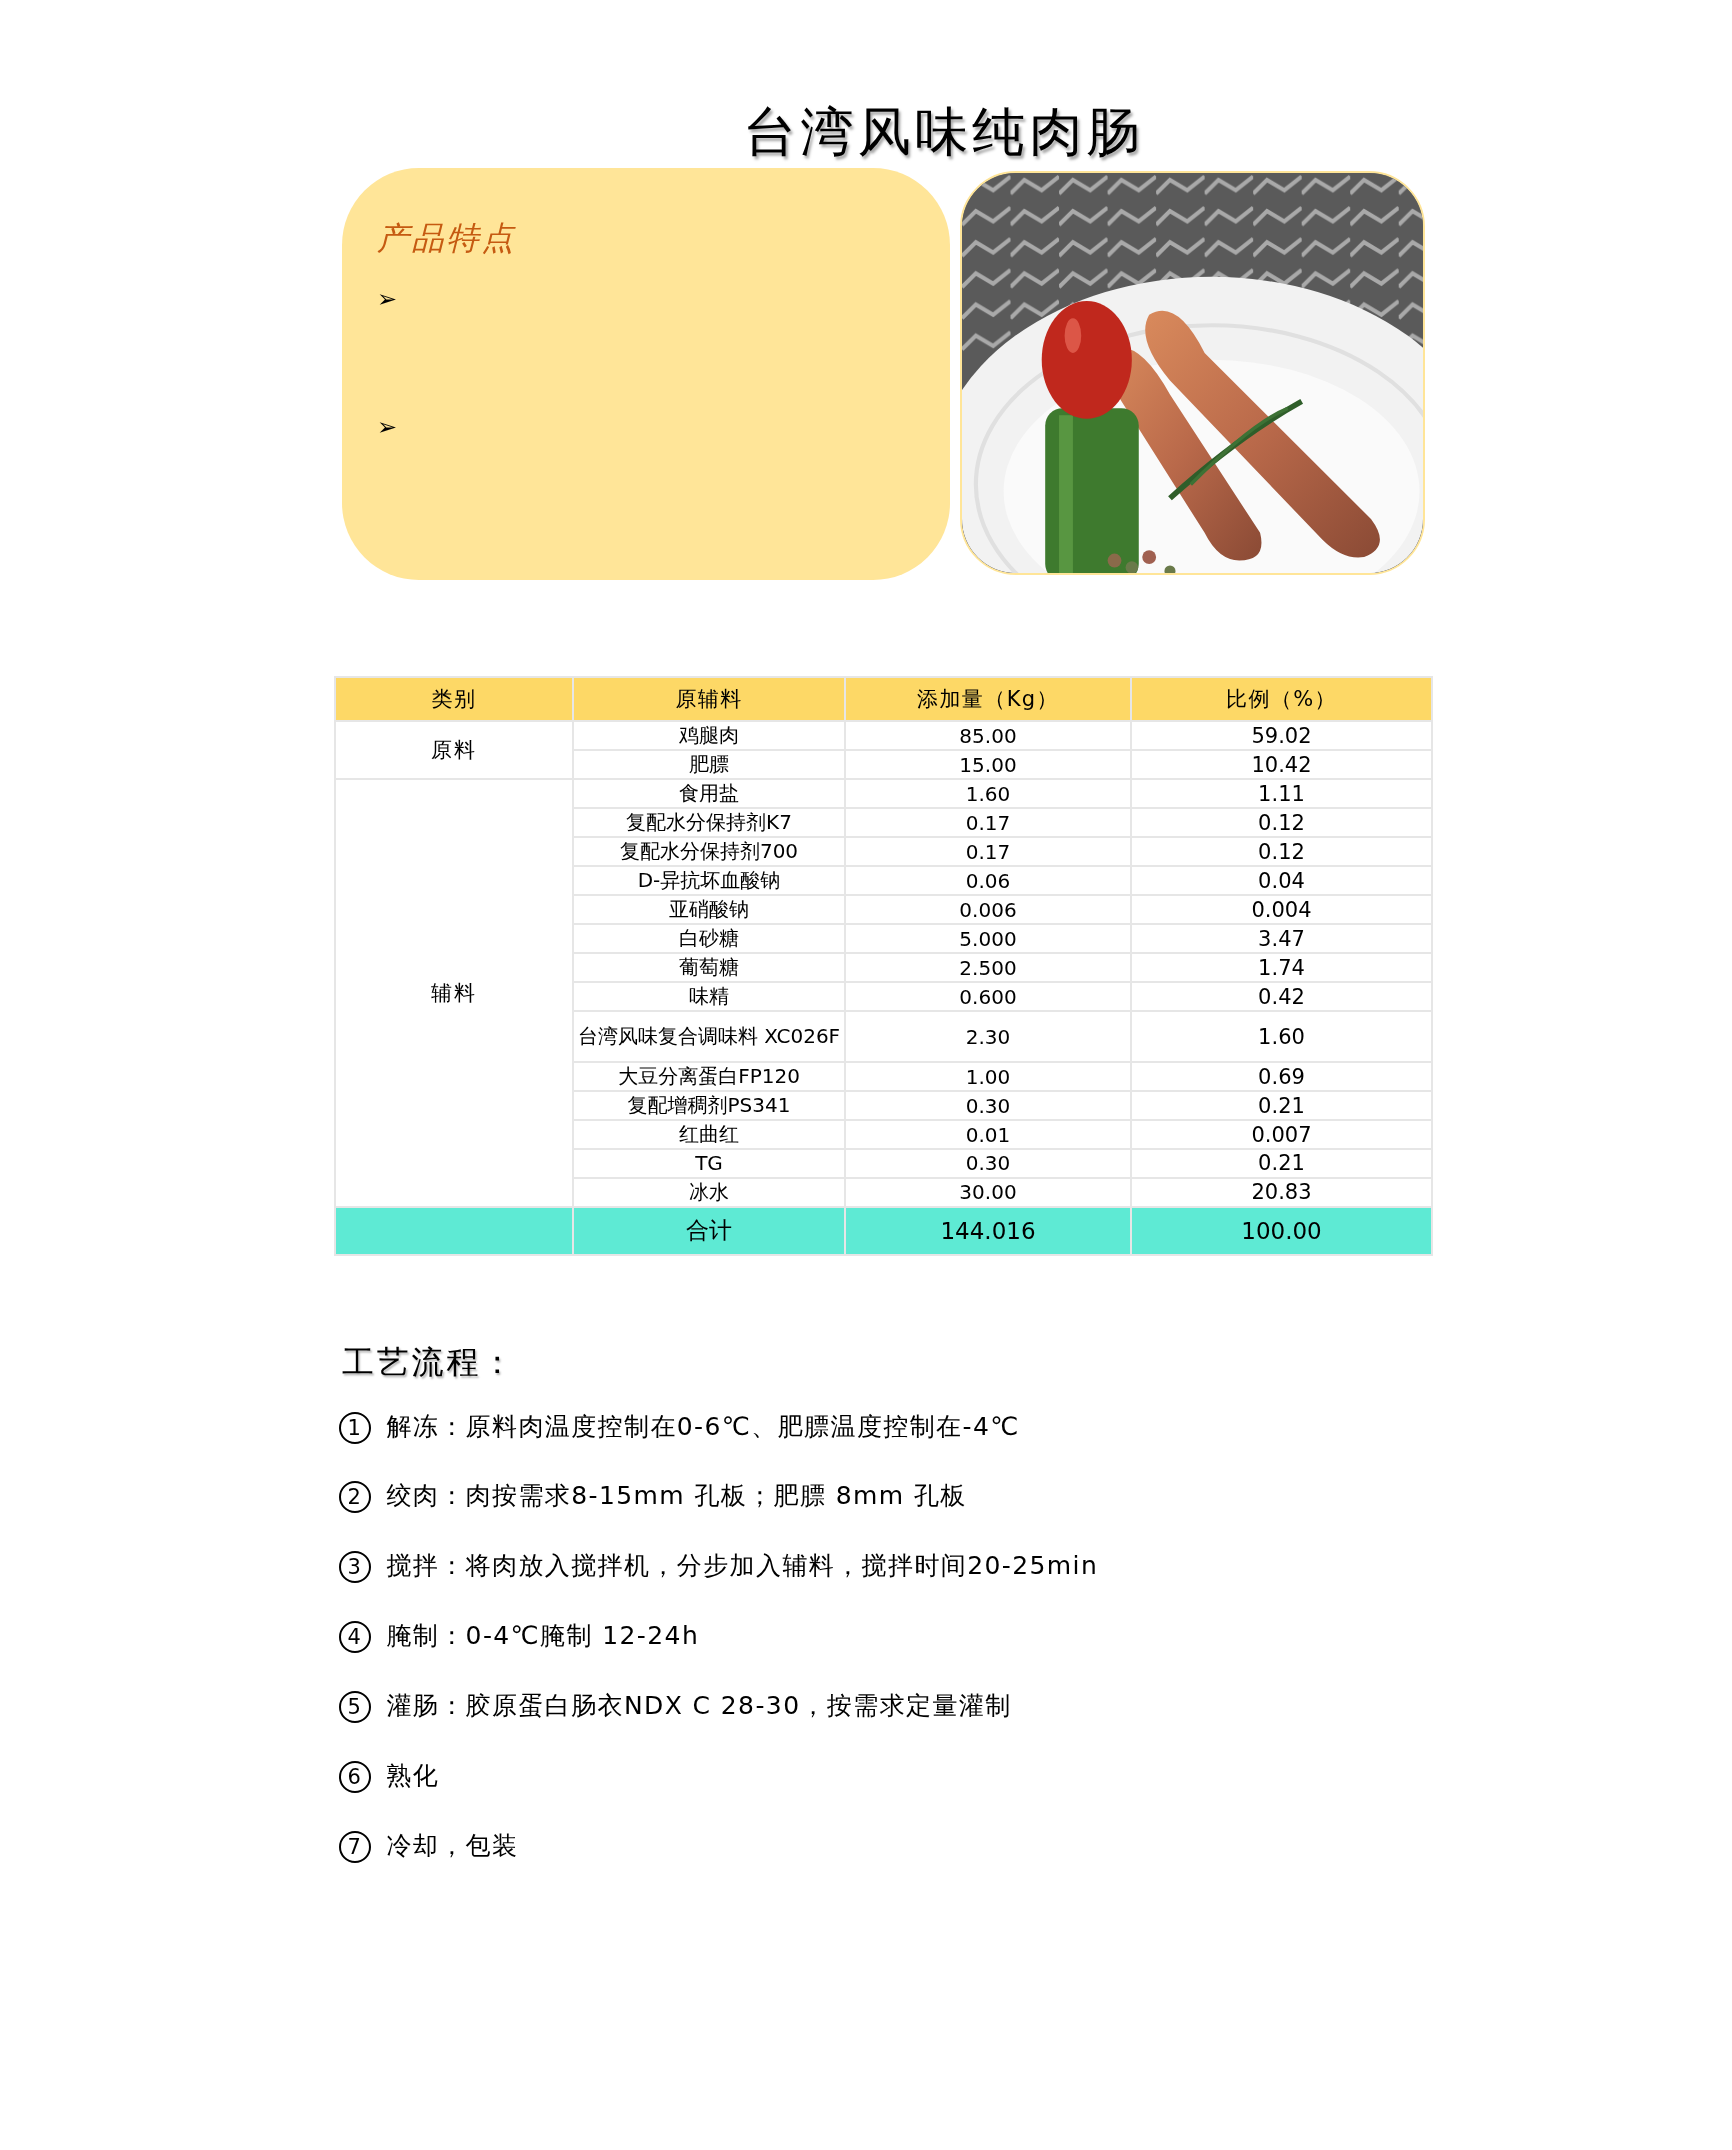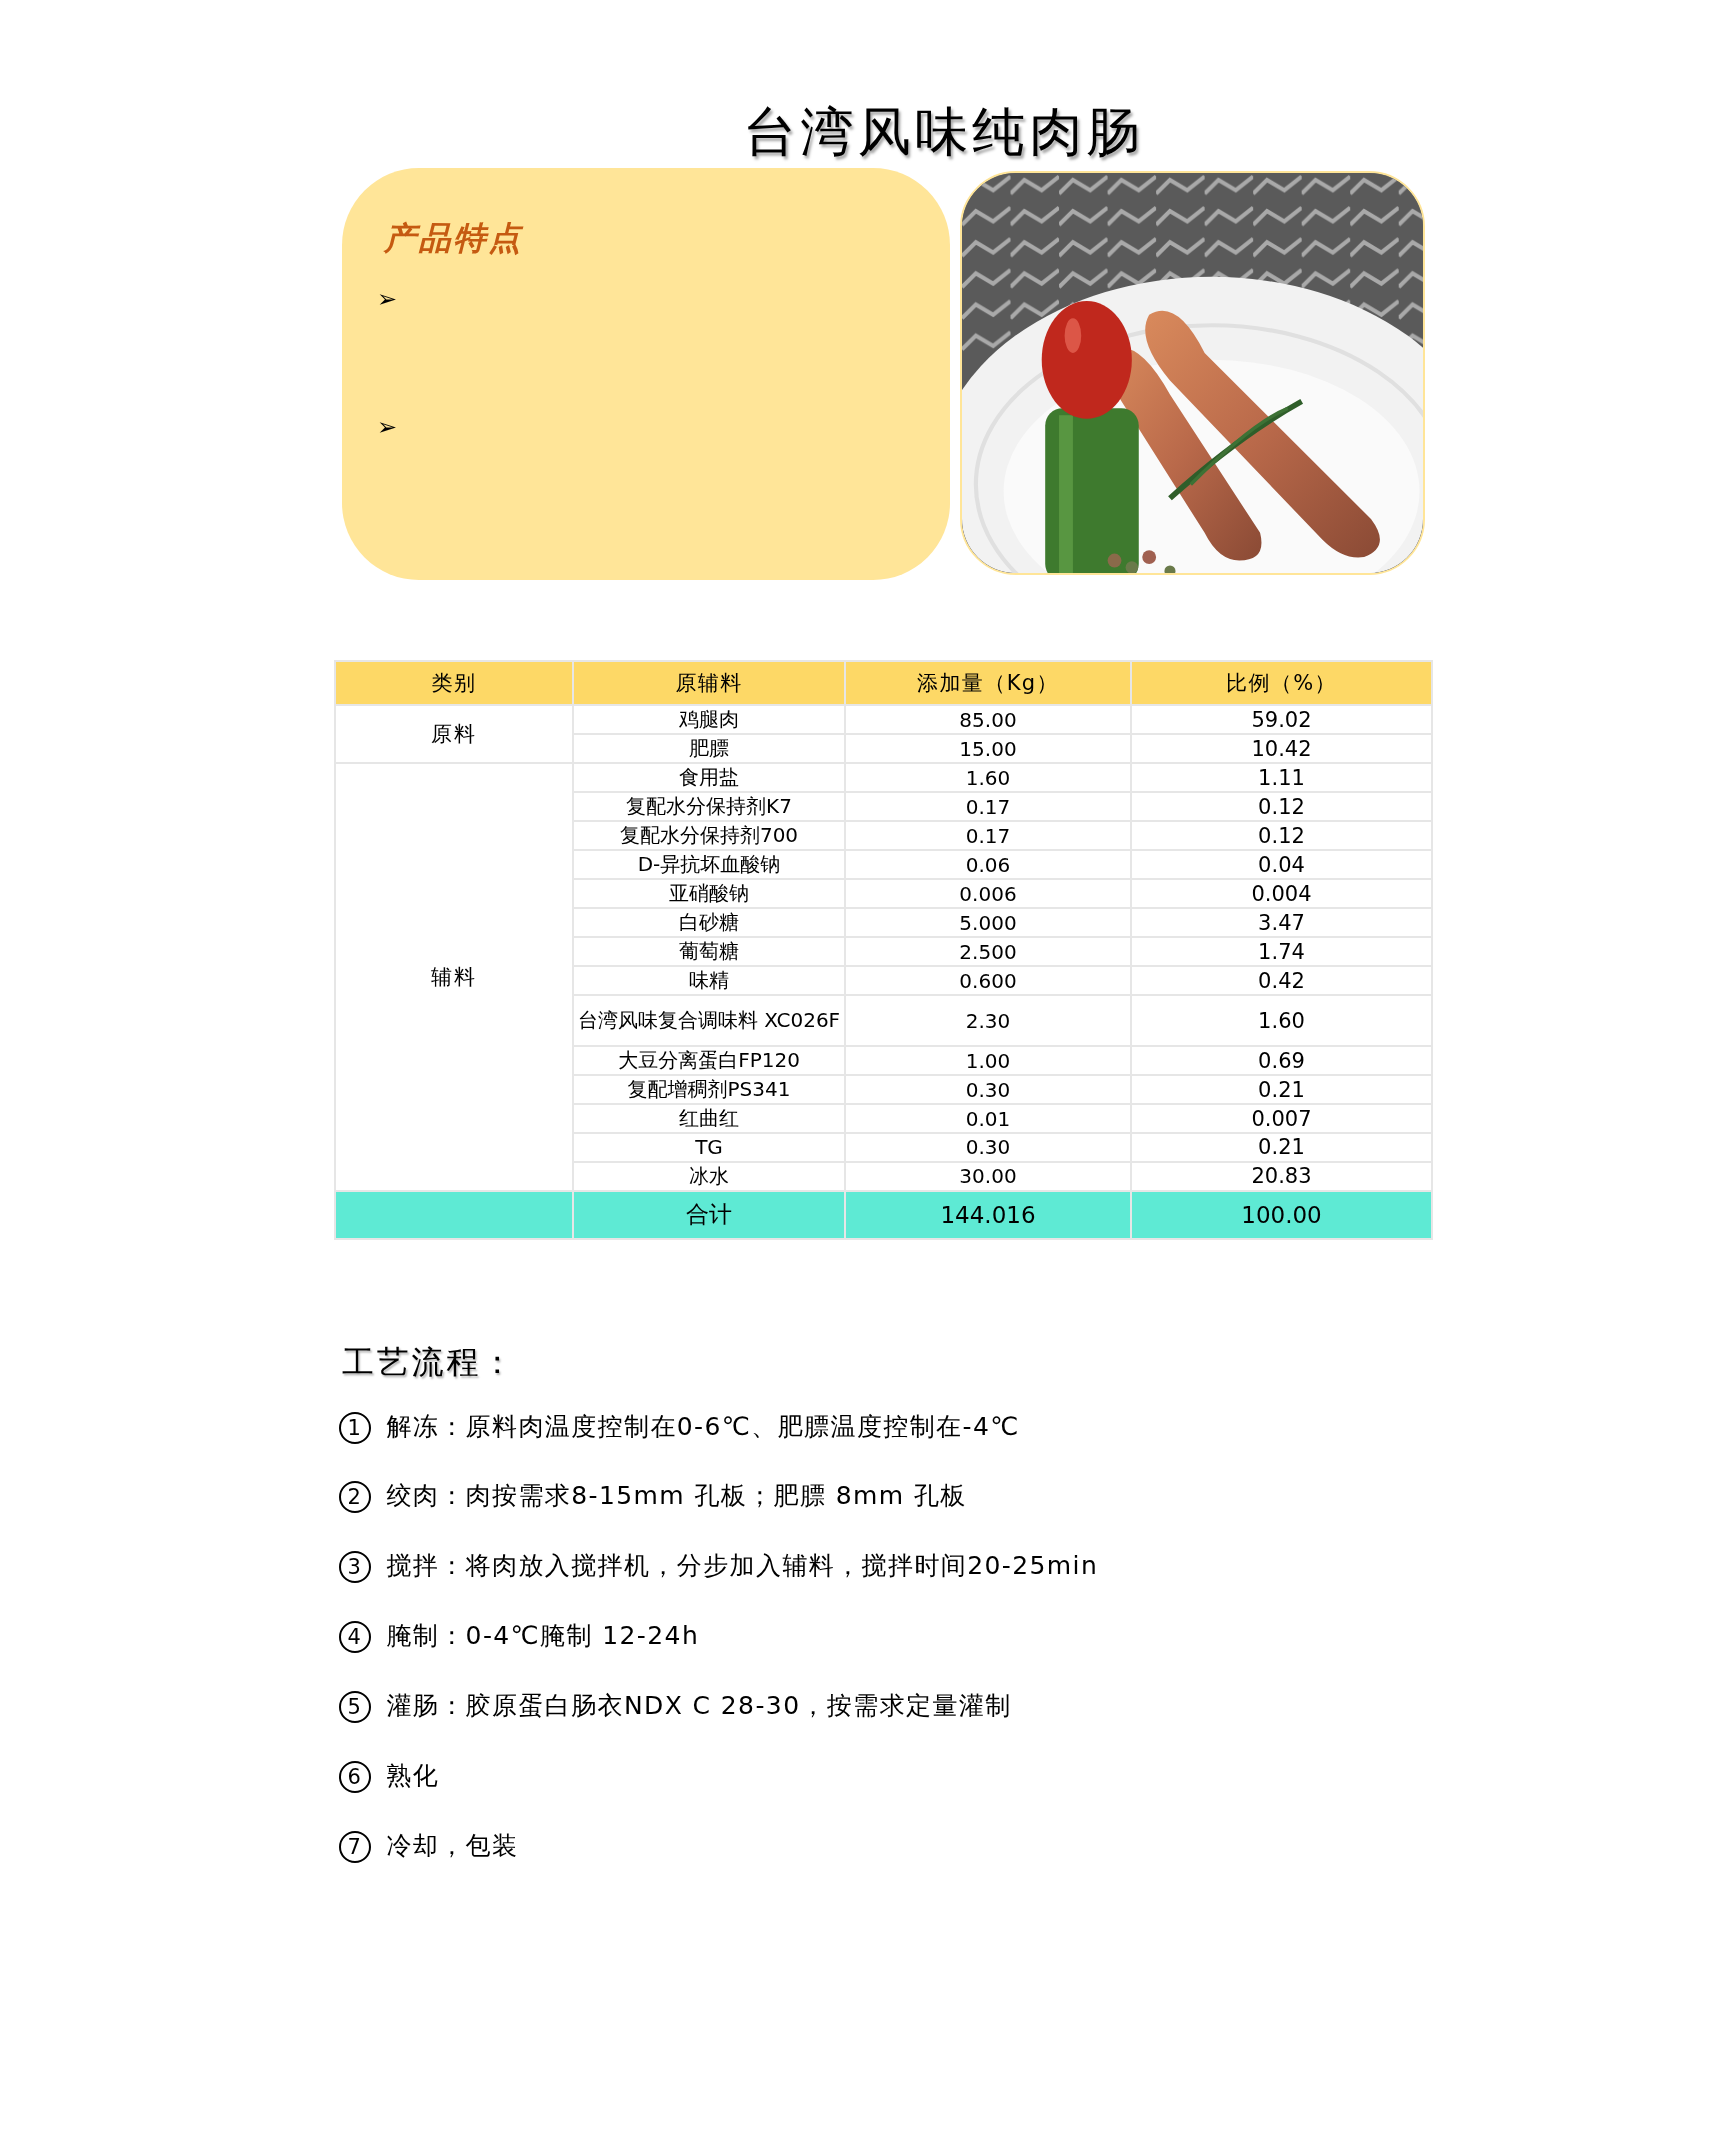--- a/index.html
+++ b/index.html
@@ -4,32 +4,32 @@
 <style>
   html, body { margin:0; padding:0; background:#ffffff; }
   body { width:1733px; height:2151px; position:relative; overflow:hidden;
          font-family:"DejaVu Serif","Liberation Serif",serif; color:#000; }
   .title { position:absolute; left:0; width:1733px; top:61px; text-align:center;
            font-size:53px; letter-spacing:4.2px; padding-left:154px; box-sizing:border-box;
            text-shadow:2.1px 2.8px 2.8px rgba(0,0,0,0.35); font-weight:normal; }
   .feature-box { position:absolute; left:342px; top:168px; width:608px; height:412px;
                  background:#ffe598; border-radius:77px; box-sizing:border-box; }
   .feature-title { position:absolute; left:35px; top:49px; font-size:32px; color:#c55a11;
-                   font-style:italic; font-weight:bold; letter-spacing:2.8px;margin-left:7px; }
+                   font-style:italic; font-weight:normal; letter-spacing:2.8px; }
   .bullet { position:absolute; left:35px; width:552px; font-size:24.4px; line-height:38px; letter-spacing:3.5px; }
   .bullet .arrow { position:absolute; left:0; top:0; font-size:24px; }
   .bullet .text { margin-left:56px; display:block; }
   .b1 { top:112px; }
   .b2 { top:231px; line-height:56px; }
   .photo { position:absolute; left:960px; top:171px; width:465px; height:404px;
            border-radius:56px; overflow:hidden; border:2.1px solid #ffe598; box-sizing:border-box;
            background:linear-gradient(180deg,#7a7a7a 0%,#5b5b5b 30%,#3d3d3d 45%); }
   .photo svg { width:100%; height:100%; display:block; }
 
-  .recipe { position:absolute; left:334px; top:660px; width:1098px; border-collapse:collapse;
+  .recipe { position:absolute; left:334px; top:676px; width:1098px; border-collapse:collapse;
             font-family:"DejaVu Sans","Liberation Sans",sans-serif; table-layout:fixed; }
   .recipe td, .recipe th { border:2.8px solid #e6e6e6; text-align:center; font-weight:normal;
             font-size:18px; padding:0; }
   .recipe th { background:#fdd866; height:42px; font-size:21px; letter-spacing:1.4px; }
   .recipe td { height:26.5px; font-size:20px; }
   .recipe td.pct { font-size:21px; }
   .recipe td.cat { font-size:21px; letter-spacing:2.1px; }
   .recipe tr.total td { background:#5eead4; height:46px; font-size:23px; }
   .recipe td.tall { height:49px; line-height:25px; }
 

